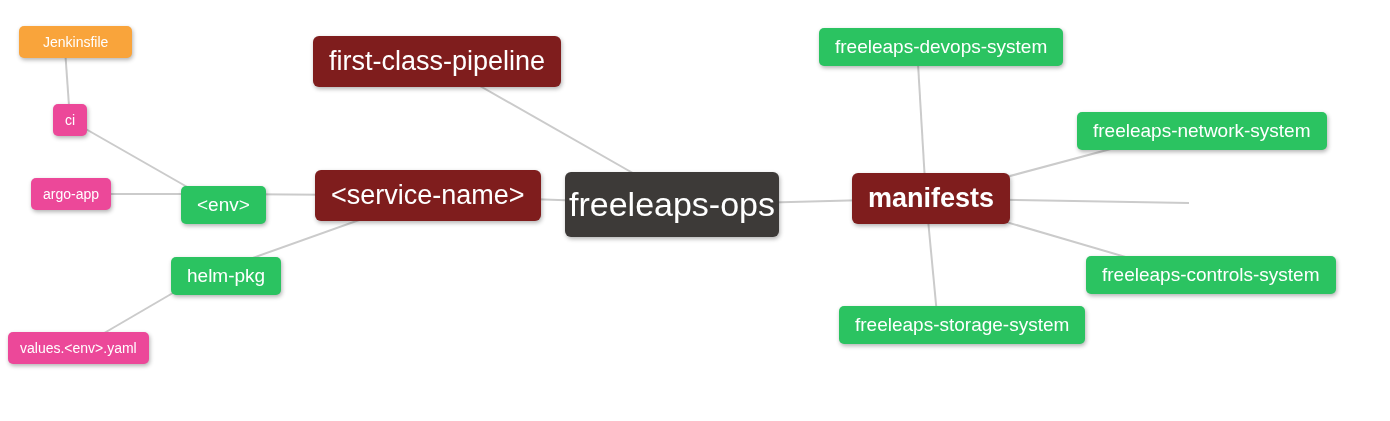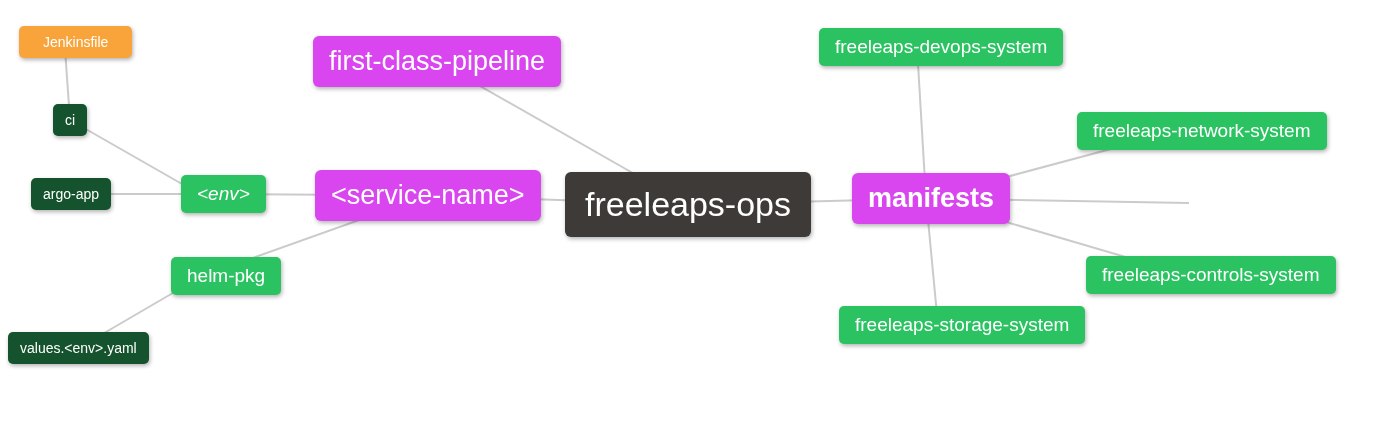--- a/index.html
+++ b/index.html
@@ -27,37 +27,37 @@
     white-space: nowrap;
     border-radius: 5px;
     box-shadow: 1px 2px 4px rgba(0,0,0,0.30);
     cursor: pointer;
     box-sizing: border-box;
   }
   .node span { display: inline-block; }
   .role-root {
     background: #3d3a38;
     font-size: 34px;
-    padding: 13px 20px;
+    padding: 13px 4px;
     border-radius: 6px;
   }
   .role-branch {
-    background: #d946ef;
+    background: #7f1d1d;
     font-size: 27px;
     padding: 10px 16px;
     border-radius: 6px;
   }
   .role-leaf-green {
     background: #2bc361;
     font-size: 19px;
     padding: 8px 16px;
     margin-left: 24px;
   }
   .role-leaf-red {
-    background: #14532d;
+    background: #ec4899;
     font-size: 14px;
     padding: 8px 12px;
   }
   .role-leaf-orange {
     background: #f9a43b;
     font-size: 14px;
     padding: 8px 24px;
   }
 </style>
 </head>
@@ -78,21 +78,21 @@
       <line x1="926" y1="198.5" x2="1178" y2="131" stroke="#cbcbcb" stroke-width="2"></line>
       <line x1="926" y1="198.5" x2="1189" y2="203" stroke="#cbcbcb" stroke-width="2"></line>
       <line x1="926" y1="198.5" x2="1187" y2="275" stroke="#cbcbcb" stroke-width="2"></line>
       <line x1="926" y1="198.5" x2="938" y2="325" stroke="#cbcbcb" stroke-width="2"></line>
     </svg>
 
 <div class="node role-root" style="left: 565px; top: 172px;"><span>freeleaps-ops</span></div>
     <div class="node role-branch" style="left: 313px; top: 36px;"><span>first-class-pipeline</span></div>
     <div class="node role-branch" style="left: 315px; top: 170px;"><span>&lt;service-name&gt;</span></div>
     <div class="node role-branch" style="left: 852px; top: 173px; font-weight: bold;"><span>manifests</span></div>
-    <div class="node role-leaf-green" style="left: 157px; top: 175px; font-style: italic;"><span>&lt;env&gt;</span></div>
+    <div class="node role-leaf-green" style="left: 157px; top: 186px;"><span>&lt;env&gt;</span></div>
     <div class="node role-leaf-green" style="left: 147px; top: 257px; text-decoration: underline;"><span>helm-pkg</span></div>
     <div class="node role-leaf-orange" style="left: 19px; top: 26px;"><span>Jenkinsfile</span></div>
     <div class="node role-leaf-red" style="left: 53px; top: 104px;"><span>ci</span></div>
     <div class="node role-leaf-red" style="left: 31px; top: 178px;"><span>argo-app</span></div>
     <div class="node role-leaf-red" style="left: 8px; top: 332px;"><span>values.&lt;env&gt;.yaml</span></div>
     <div class="node role-leaf-green" style="left: 795px; top: 28px;"><span>freeleaps-devops-system</span></div>
     <div class="node role-leaf-green" style="left: 1053px; top: 112px;"><span>freeleaps-network-system</span></div>
     <div class="node role-leaf-green" style="left: 1062px; top: 256px;"><span>freeleaps-controls-system</span></div>
     <div class="node role-leaf-green" style="left: 815px; top: 306px;"><span>freeleaps-storage-system</span></div>
   </div>

